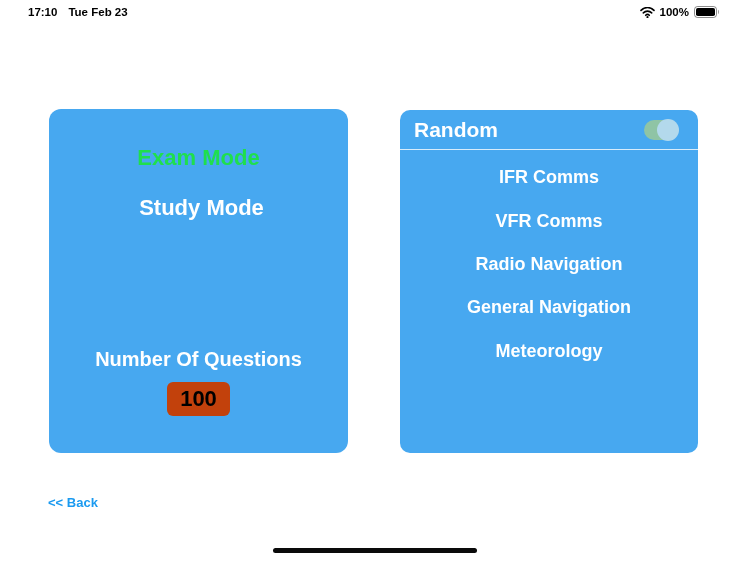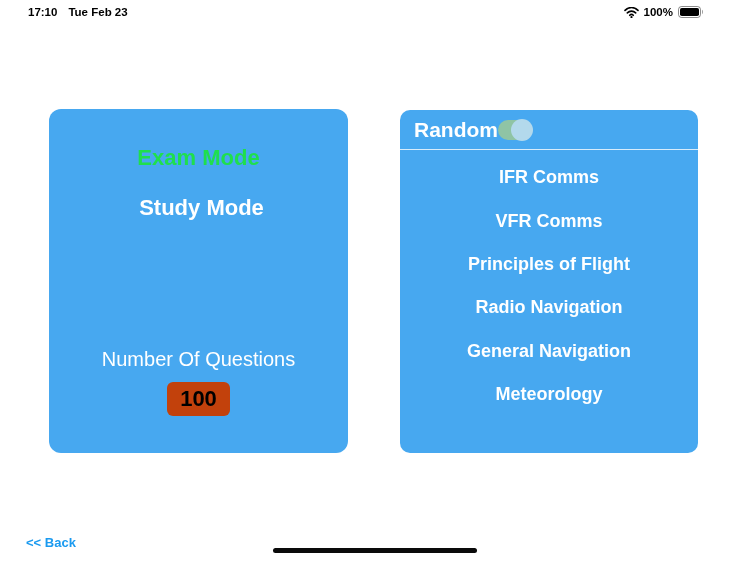--- a/index.html
+++ b/index.html
@@ -17,58 +17,58 @@
     background:#ffffff;
     position:relative;
     overflow:hidden;
   }
   .screen{position:absolute;inset:0;background:#fff;}
 
   
   .status-bar{
     position:absolute;top:0;left:0;right:0;height:24px;
     display:flex;justify-content:space-between;align-items:center;
-    padding:0 46px 0 28px;
+    padding:0 30px 0 28px;
     font-size:11.5px;font-weight:700;color:#000;
   }
   .status-left{display:flex;gap:11px;align-items:center;}
   .status-right{display:flex;gap:5px;align-items:flex-end;}
   .wifi-icon svg, .battery-icon svg{display:block;}
 
   
   .panel-left{
     position:absolute;left:49px;top:109px;width:299px;height:344px;
     background:var(--panel-blue);border-radius:12px;overflow:hidden;
   }
   .mode-btn{
     position:absolute;left:0;width:100%;text-align:center;
     font-size:22px;font-weight:700;line-height:26px;cursor:pointer;
   }
   .exam-mode{top:36px;color:var(--exam-green);}
   .study-mode{top:86px;color:#ffffff;padding-left:6px;}
   .questions-label{
     position:absolute;left:0;top:239px;width:100%;text-align:center;
-    font-size:20px;font-weight:400;color:#ffffff;
+    font-size:20px;font-weight:700;color:#ffffff;
   }
   .questions-input{
     position:absolute;left:118px;top:273px;width:63px;height:34px;
     background:#c2410c;border:none;border-radius:6px;
     font-family:"Liberation Sans", sans-serif;
     font-size:22px;font-weight:700;color:#000;text-align:center;
     outline:none;
   }
 
   
   .panel-right{
     position:absolute;left:400px;top:110px;width:298px;height:343px;
     background:var(--panel-blue);border-radius:10px;overflow:hidden;
   }
   .random-header{
     position:absolute;top:0;left:0;width:100%;height:39px;
-    display:flex;align-items:center;
+    display:flex;align-items:center;justify-content:space-between;
     padding:0 20px 0 14px;
   }
   .random-label{font-size:21px;font-weight:700;color:#ffffff;}
   .toggle{
     position:relative;width:34px;height:20px;border-radius:10px;
     background:var(--toggle-track);cursor:pointer;flex:0 0 auto;
   }
   .toggle-knob{
     position:absolute;right:-1px;top:-1px;width:22px;height:22px;
     border-radius:50%;background:var(--toggle-knob);
@@ -81,24 +81,23 @@
     position:absolute;top:46px;left:0;width:100%;
     display:flex;flex-direction:column;text-align:center;
   }
   .category-item{
     height:43.4px;display:flex;align-items:center;justify-content:center;
     font-size:18px;font-weight:700;color:#ffffff;cursor:pointer;
   }
 
   
   .back-link{
-    position:absolute;left:26px;top:495px;
+    position:absolute;left:48px;top:495px;
     font-size:13px;font-weight:700;color:var(--back-blue);
     cursor:pointer;
-    margin-top:40px;
   }
   .home-indicator{
     position:absolute;left:273px;top:548px;width:204px;height:5px;
     border-radius:3px;background:#0a0a0a;
   }
 </style>
 </head>
 <body>
 
 <div class="screen">
@@ -139,21 +138,20 @@
     <div class="random-header">
       <span class="random-label">Random</span>
       <span class="toggle">
         <span class="toggle-knob"></span>
       </span>
     </div>
     <div class="header-separator"></div>
     <div class="category-list">
       <div class="category-item">IFR Comms</div>
       <div class="category-item">VFR Comms</div>
-      <div class="category-item">Principles of Flight</div>
       <div class="category-item">Radio Navigation</div>
       <div class="category-item">General Navigation</div>
       <div class="category-item">Meteorology</div>
     </div>
   </div>
 
   <div class="back-link">&lt;&lt; Back</div>
   <div class="home-indicator"></div>
 
 </div>

